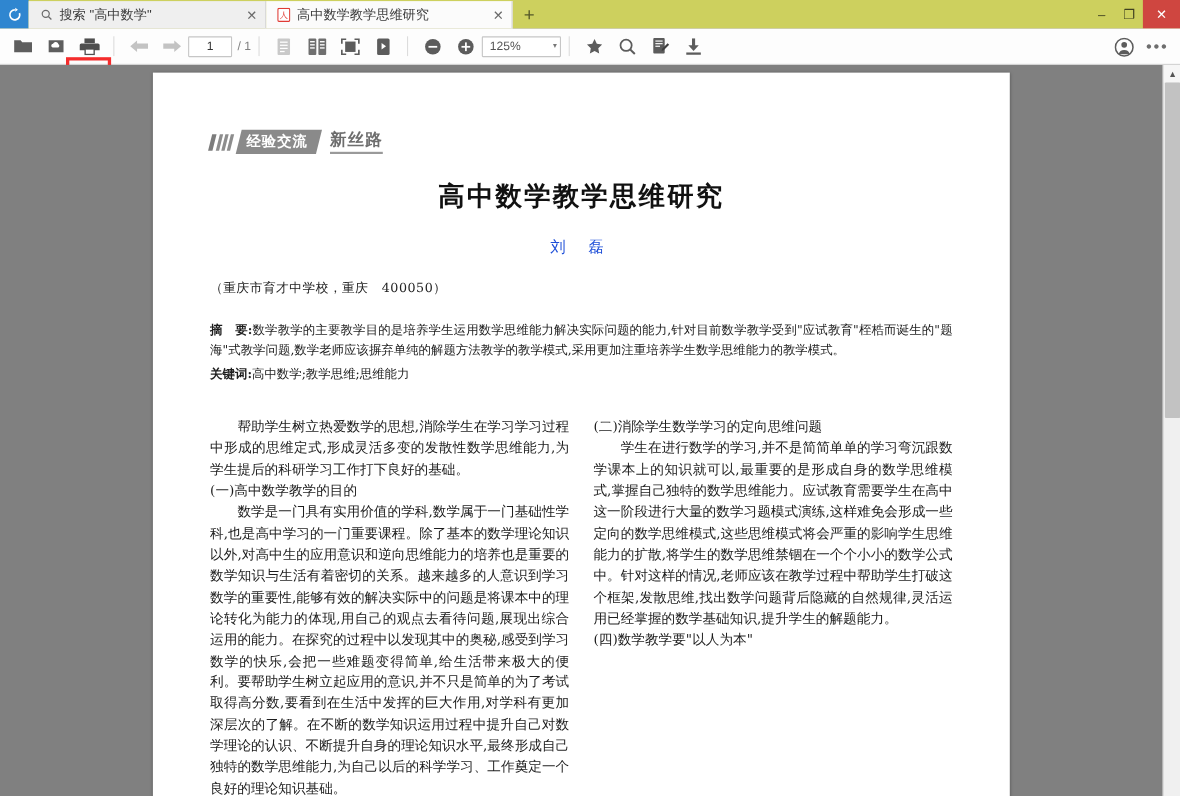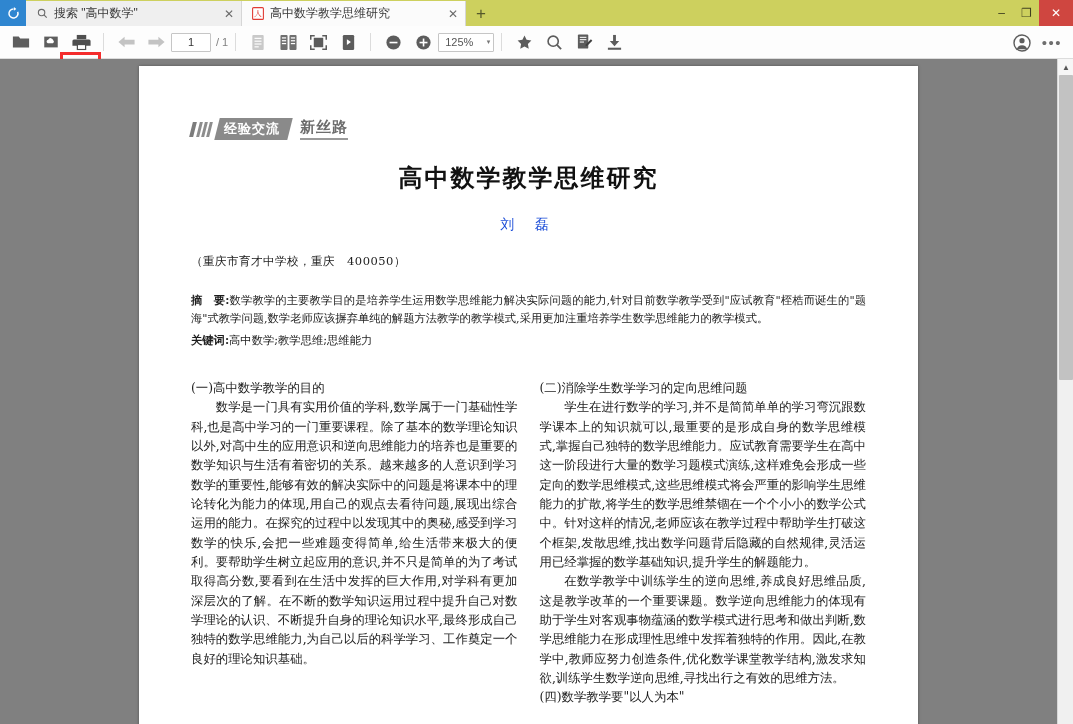--- a/index.html
+++ b/index.html
@@ -98,21 +98,21 @@
     background: #fff;
     font-size: 11px;
     text-align: center;
     line-height: 17px;
     color: #333;
     border-radius: 1px;
     flex: 0 0 auto;
   }
   .pagetotal { font-size: 11px; color: #808080; margin-left: 5px; flex:0 0 auto; }
   .zoombox {
-    width: 56px; height: 19px;
+    width: 72px; height: 19px;
     border: 1px solid #c6c6c6;
     background: #fff;
     border-radius: 1px;
     display: flex; align-items: center;
     padding: 0 3px 0 6px;
     flex: 0 0 auto;
   }
   .zoombox .zval { font-size: 11px; color: #555; flex: 1 1 auto; }
   .zoombox .zarr { font-size: 7px; color: #777; }
   .toolbar-right {
@@ -463,28 +463,28 @@
 
     <div class="doc-abstract">
       <b>摘　要:</b><span>数学教学的主要教学目的是培养学生运用数学思维能力解决实际问题的能力,针对目前数学教学受到"应试教育"桎梏而诞生的"题海"式教学问题,数学老师应该摒弃单纯的解题方法教学的教学模式,采用更加注重培养学生数学思维能力的教学模式。</span>
     </div>
     <div class="doc-keywords">
       <b>关键词:</b><span>高中数学;教学思维;思维能力</span>
     </div>
 
     <div class="cols">
       <div class="col">
+        <p class="ind">帮助学生树立热爱数学的思想,消除学生在学习学习过程中形成的思维定式,形成灵活多变的发散性数学思维能力,为学生提后的科研学习工作打下良好的基础。</p>
         <p>(一)高中数学教学的目的</p>
         <p class="ind">数学是一门具有实用价值的学科,数学属于一门基础性学科,也是高中学习的一门重要课程。除了基本的数学理论知识以外,对高中生的应用意识和逆向思维能力的培养也是重要的数学知识与生活有着密切的关系。越来越多的人意识到学习数学的重要性,能够有效的解决实际中的问题是将课本中的理论转化为能力的体现,用自己的观点去看待问题,展现出综合运用的能力。在探究的过程中以发现其中的奥秘,感受到学习数学的快乐,会把一些难题变得简单,给生活带来极大的便利。要帮助学生树立起应用的意识,并不只是简单的为了考试取得高分数,要看到在生活中发挥的巨大作用,对学科有更加深层次的了解。在不断的数学知识运用过程中提升自己对数学理论的认识、不断提升自身的理论知识水平,最终形成自己独特的数学思维能力,为自己以后的科学学习、工作奠定一个良好的理论知识基础。</p>
 
       </div>
       <div class="col">
         <p>(二)消除学生数学学习的定向思维问题</p>
         <p class="ind">学生在进行数学的学习,并不是简简单单的学习弯沉跟数学课本上的知识就可以,最重要的是形成自身的数学思维模式,掌握自己独特的数学思维能力。应试教育需要学生在高中这一阶段进行大量的数学习题模式演练,这样难免会形成一些定向的数学思维模式,这些思维模式将会严重的影响学生思维能力的扩散,将学生的数学思维禁锢在一个个小小的数学公式中。针对这样的情况,老师应该在教学过程中帮助学生打破这个框架,发散思维,找出数学问题背后隐藏的自然规律,灵活运用已经掌握的数学基础知识,提升学生的解题能力。</p>
-        <p class="ind">在数学教学中训练学生的逆向思维,养成良好思维品质,这是教学改革的一个重要课题。数学逆向思维能力的体现有助于学生对客观事物蕴涵的数学模式进行思考和做出判断,数学思维能力在形成理性思维中发挥着独特的作用。因此,在教学中,教师应努力创造条件,优化数学课堂教学结构,激发求知欲,训练学生数学逆向思维,寻找出行之有效的思维方法。</p>
         <p>(四)数学教学要"以人为本"</p>
       </div>
     </div>
   </div>
 
   <div class="vscroll">
     <div class="arrow-up">▲</div>
     <div class="thumb"></div>
   </div>
 </div>

